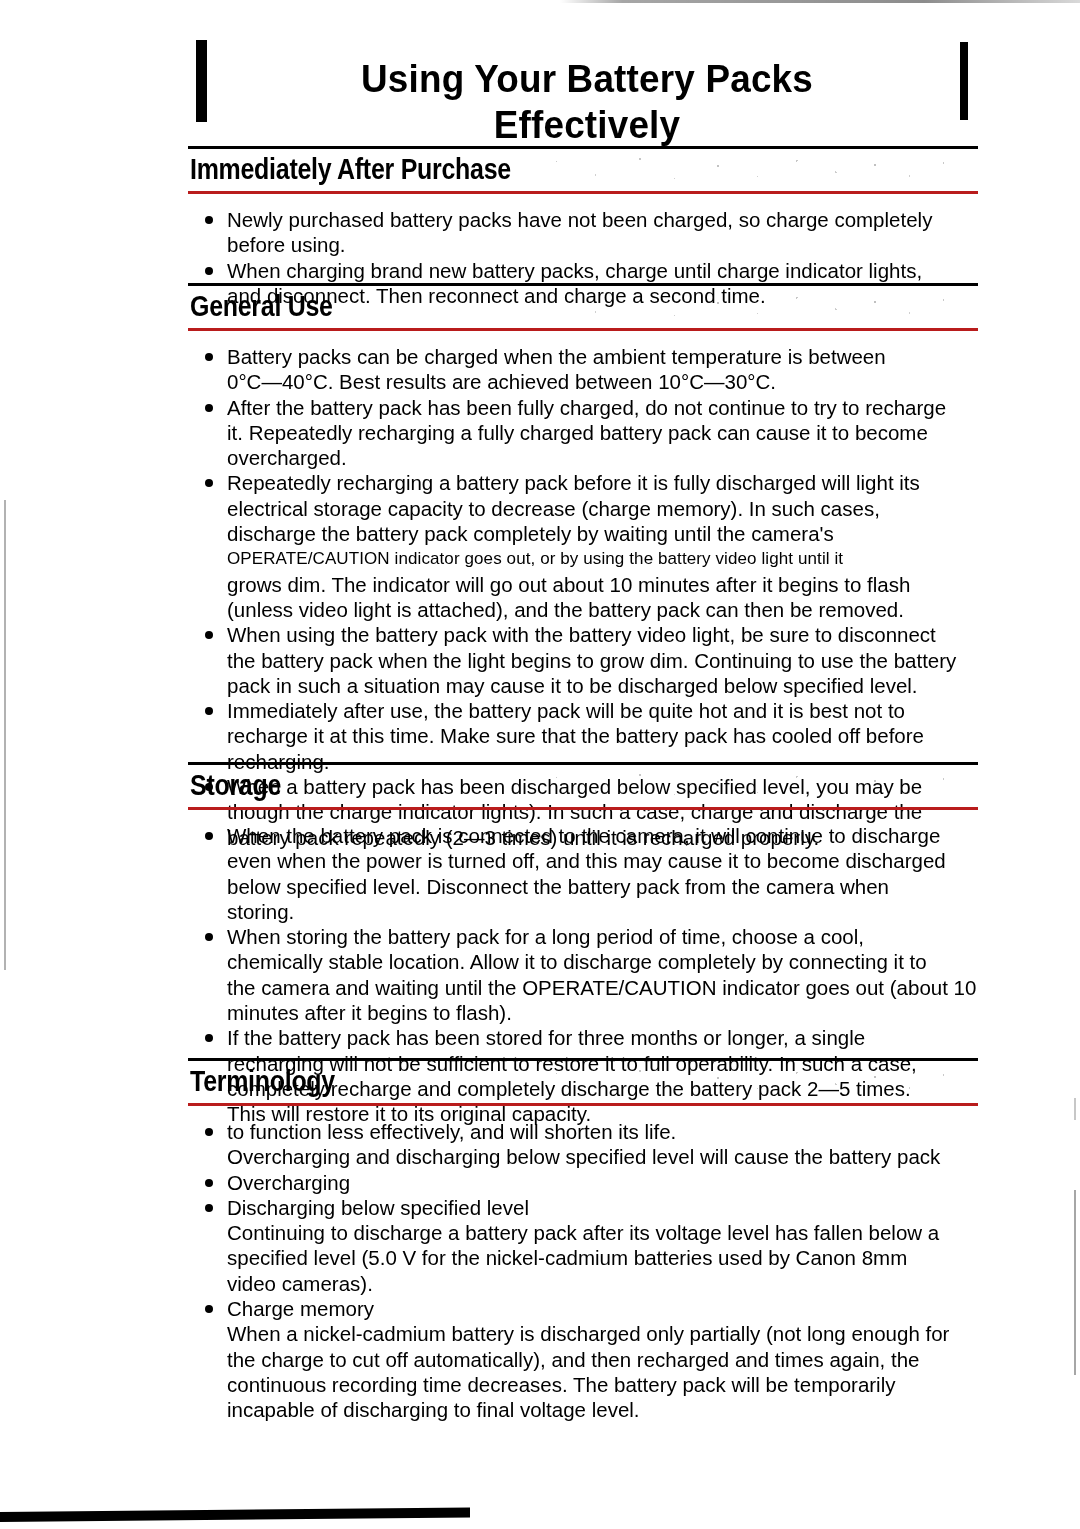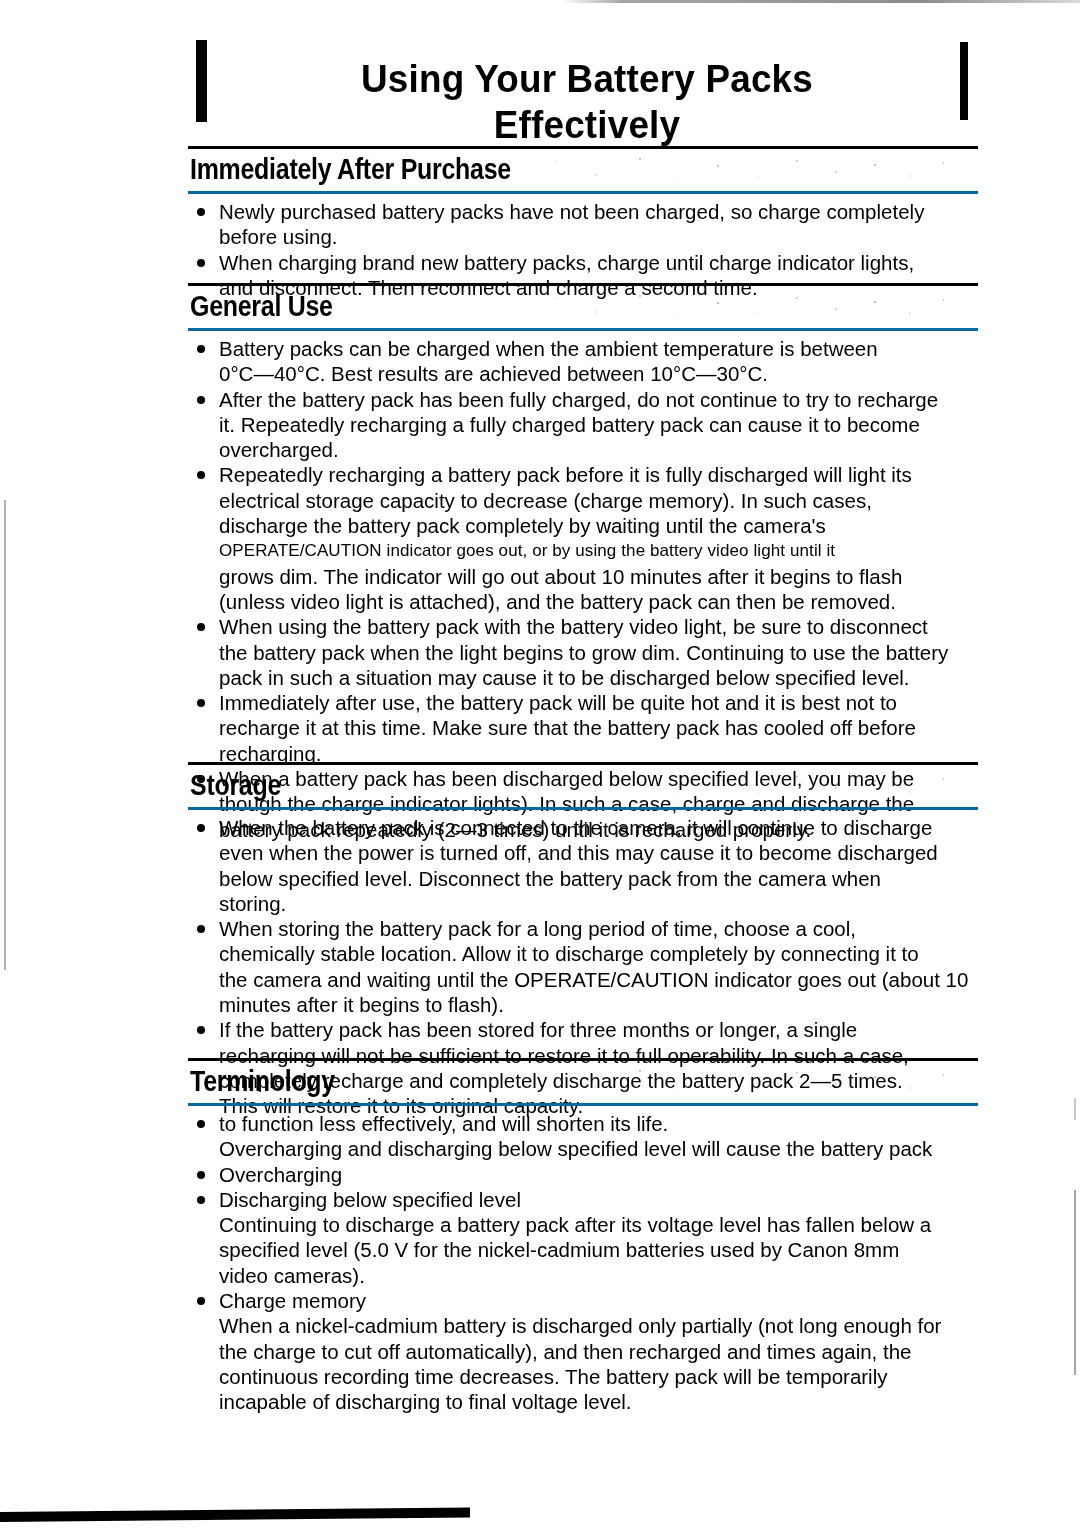--- a/index.html
+++ b/index.html
@@ -99,21 +99,21 @@
     line-height: 46px;
     transform: scaleX(0.97);
   }
 
   
   .section { position: absolute; left: 188px; width: 790px; }
   .heading {
     position: relative;
     height: 42px;
     border-top: 3px solid #000;
-    border-bottom: 3px solid #0369a1;
+    border-bottom: 3px solid #b91c1c;
     overflow: hidden;
   }
   .heading .htext {
     position: absolute;
     left: 2px;
     top: 2px;
     font-size: 29px;
     font-weight: bold;
     line-height: 36px;
     transform: scaleX(0.86);
@@ -139,21 +139,21 @@
       radial-gradient(1.5px 1.5px at 63% 28%, #4a4a4a 60%, transparent 61%),
       radial-gradient(1.3px 1.3px at 71% 55%, #5a5a5a 60%, transparent 61%),
       radial-gradient(2.0px 2.0px at 79% 38%, #333 60%, transparent 61%),
       radial-gradient(1.2px 1.2px at 86% 64%, #666 60%, transparent 61%),
       radial-gradient(1.4px 1.4px at 93% 33%, #4f4f4f 60%, transparent 61%);
   }
 
   
   ul.bullets {
     list-style: none;
-    margin: 0;
+    margin: 8px;
     padding: 0;
   }
   ul.bullets > li {
     position: relative;
     padding-left: 31px;
     font-size: 20.5px;
     line-height: 25.3px;
     margin: 0;
   }
   ul.bullets > li::before {

